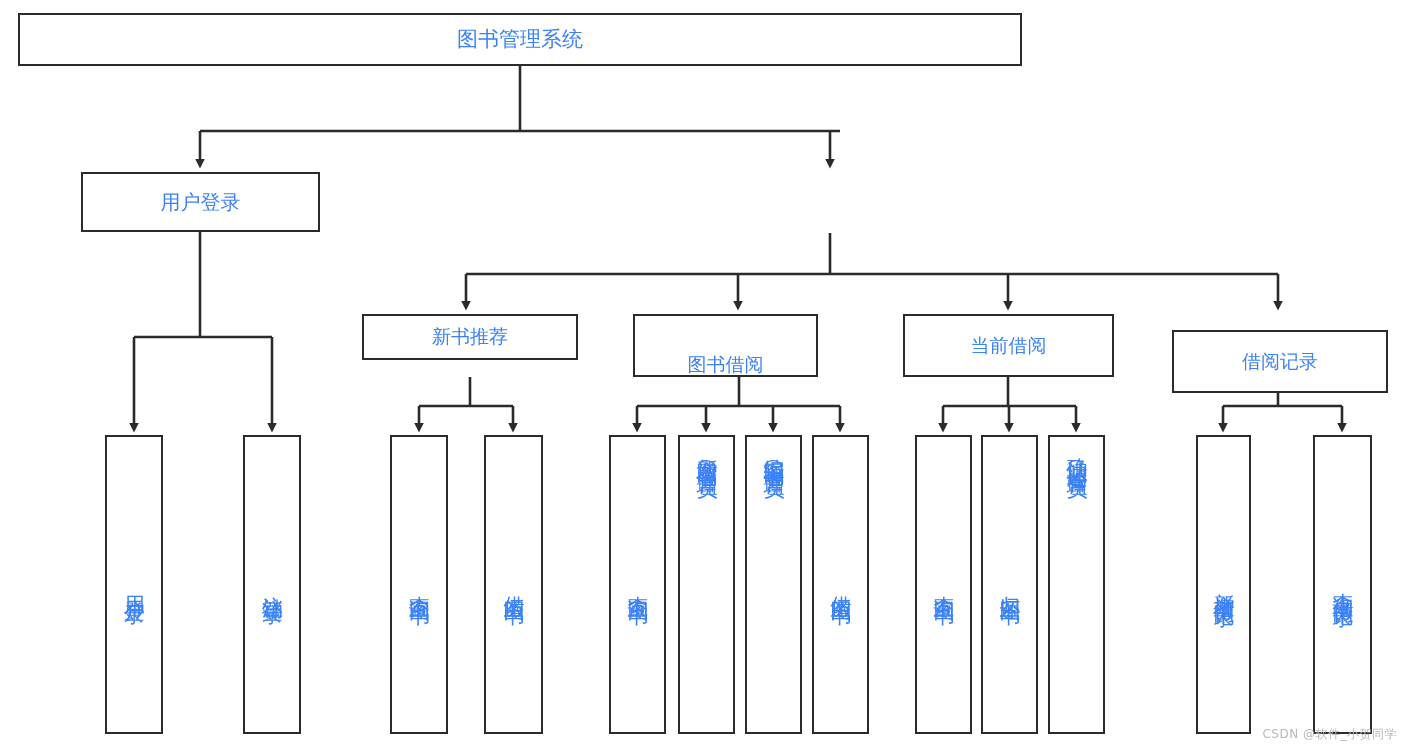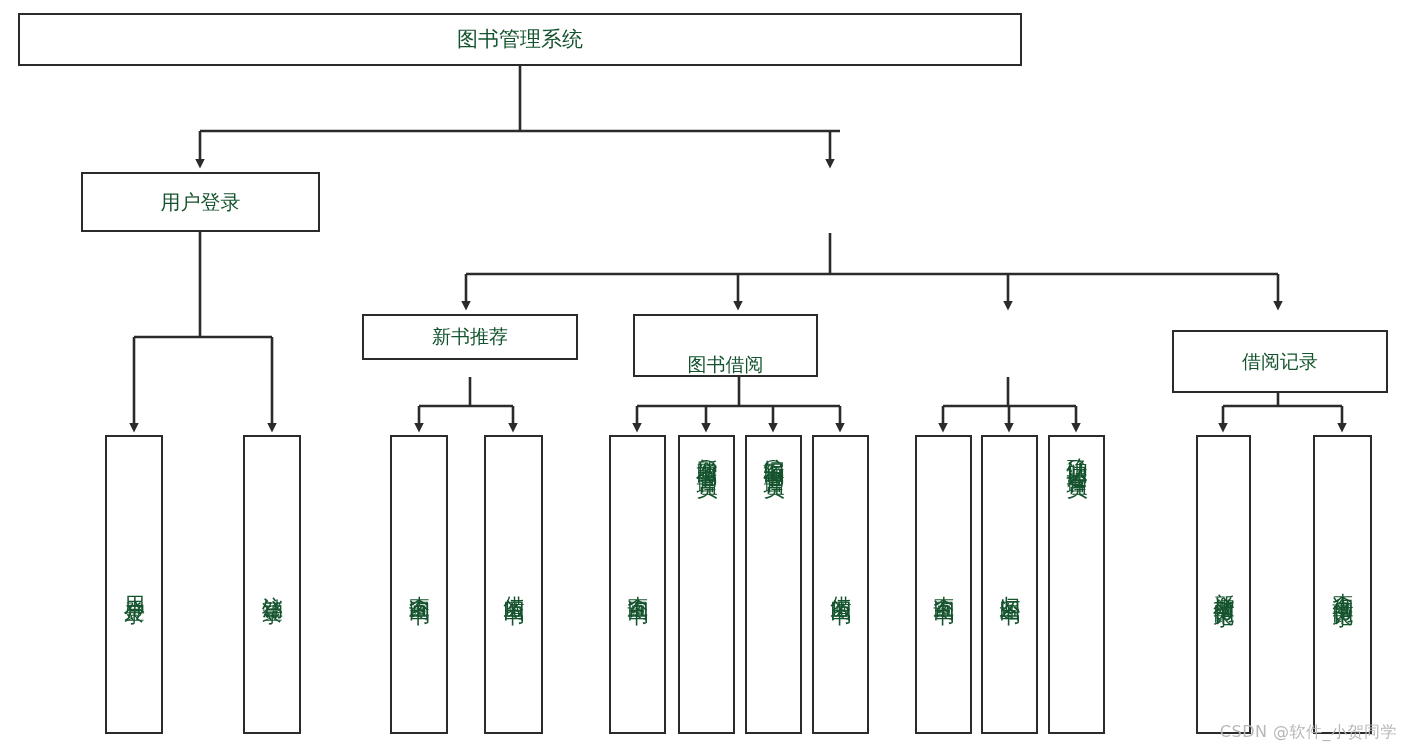--- a/index.html
+++ b/index.html
@@ -2,30 +2,30 @@
 <html><head>
 <meta charset="utf-8">
 <style>
   html,body{margin:0;padding:0;background:#ffffff;}
   body{width:1405px;height:747px;overflow:hidden;
        font-family:"DejaVu Sans","Liberation Sans",sans-serif;}
   #stage{position:relative;width:1405px;height:747px;background:#fff;}
   #wires{position:absolute;left:0;top:0;width:1405px;height:747px;}
   .node{position:absolute;box-sizing:border-box;border:2px solid #2b2b2b;
         background:#ffffff;display:flex;align-items:center;justify-content:center;}
-  .node .lbl{color:#14532d;line-height:1.05;text-align:center;white-space:nowrap;}
+  .node .lbl{color:#3b82f6;line-height:1.05;text-align:center;white-space:nowrap;}
   .node.root .lbl{font-size:21px;}
   .node.lvl1 .lbl{font-size:20px;}
   .node.lvl2 .lbl{font-size:19px;}
   .node.leaf{align-items:center;justify-content:center;}
   .node.leaf .lbl{writing-mode:vertical-rl;text-orientation:upright;
                   font-size:21px;letter-spacing:3px;line-height:1.18;
                   white-space:normal;}
   .node.leaf.tall .lbl{align-self:flex-start;margin-top:4px;}
-  #watermark{position:absolute;right:8px;bottom:4px;font-size:16px;color:#b8b8b8;
+  #watermark{position:absolute;right:8px;bottom:4px;font-size:12px;color:#b8b8b8;
              white-space:nowrap;letter-spacing:0.5px;}
 </style>
 </head>
 <body>
 
 <div id="stage">
 
   <svg id="wires" viewBox="0 0 1405 747" xmlns="http://www.w3.org/2000/svg">
     <defs>
       <marker id="ah" markerWidth="11" markerHeight="11" refX="1.5" refY="5" orient="auto" markerUnits="userSpaceOnUse">
@@ -83,20 +83,23 @@
   <div class="node lvl1" style="left:81px;top:172px;width:239px;height:60px;">
     <span class="lbl">用户登录</span>
   </div>
 
   <div class="node lvl2" style="left:362px;top:314px;width:216px;height:46px;">
     <span class="lbl">新书推荐</span>
   </div>
   <div class="node lvl2" style="left:633px;top:314px;width:185px;height:63px;align-items:flex-end;">
     <span class="lbl">图书借阅</span>
   </div>
+  <div class="node lvl2" style="left:903px;top:314px;width:211px;height:63px;">
+    <span class="lbl">当前借阅</span>
+  </div>
   <div class="node lvl2" style="left:1172px;top:330px;width:216px;height:63px;">
     <span class="lbl">借阅记录</span>
   </div>
 
   <div class="node leaf" style="left:105px;top:435px;width:58px;height:299px;">
     <span class="lbl">用户登录</span>
   </div>
   <div class="node leaf" style="left:243px;top:435px;width:58px;height:299px;">
     <span class="lbl">注销登录</span>
   </div>

